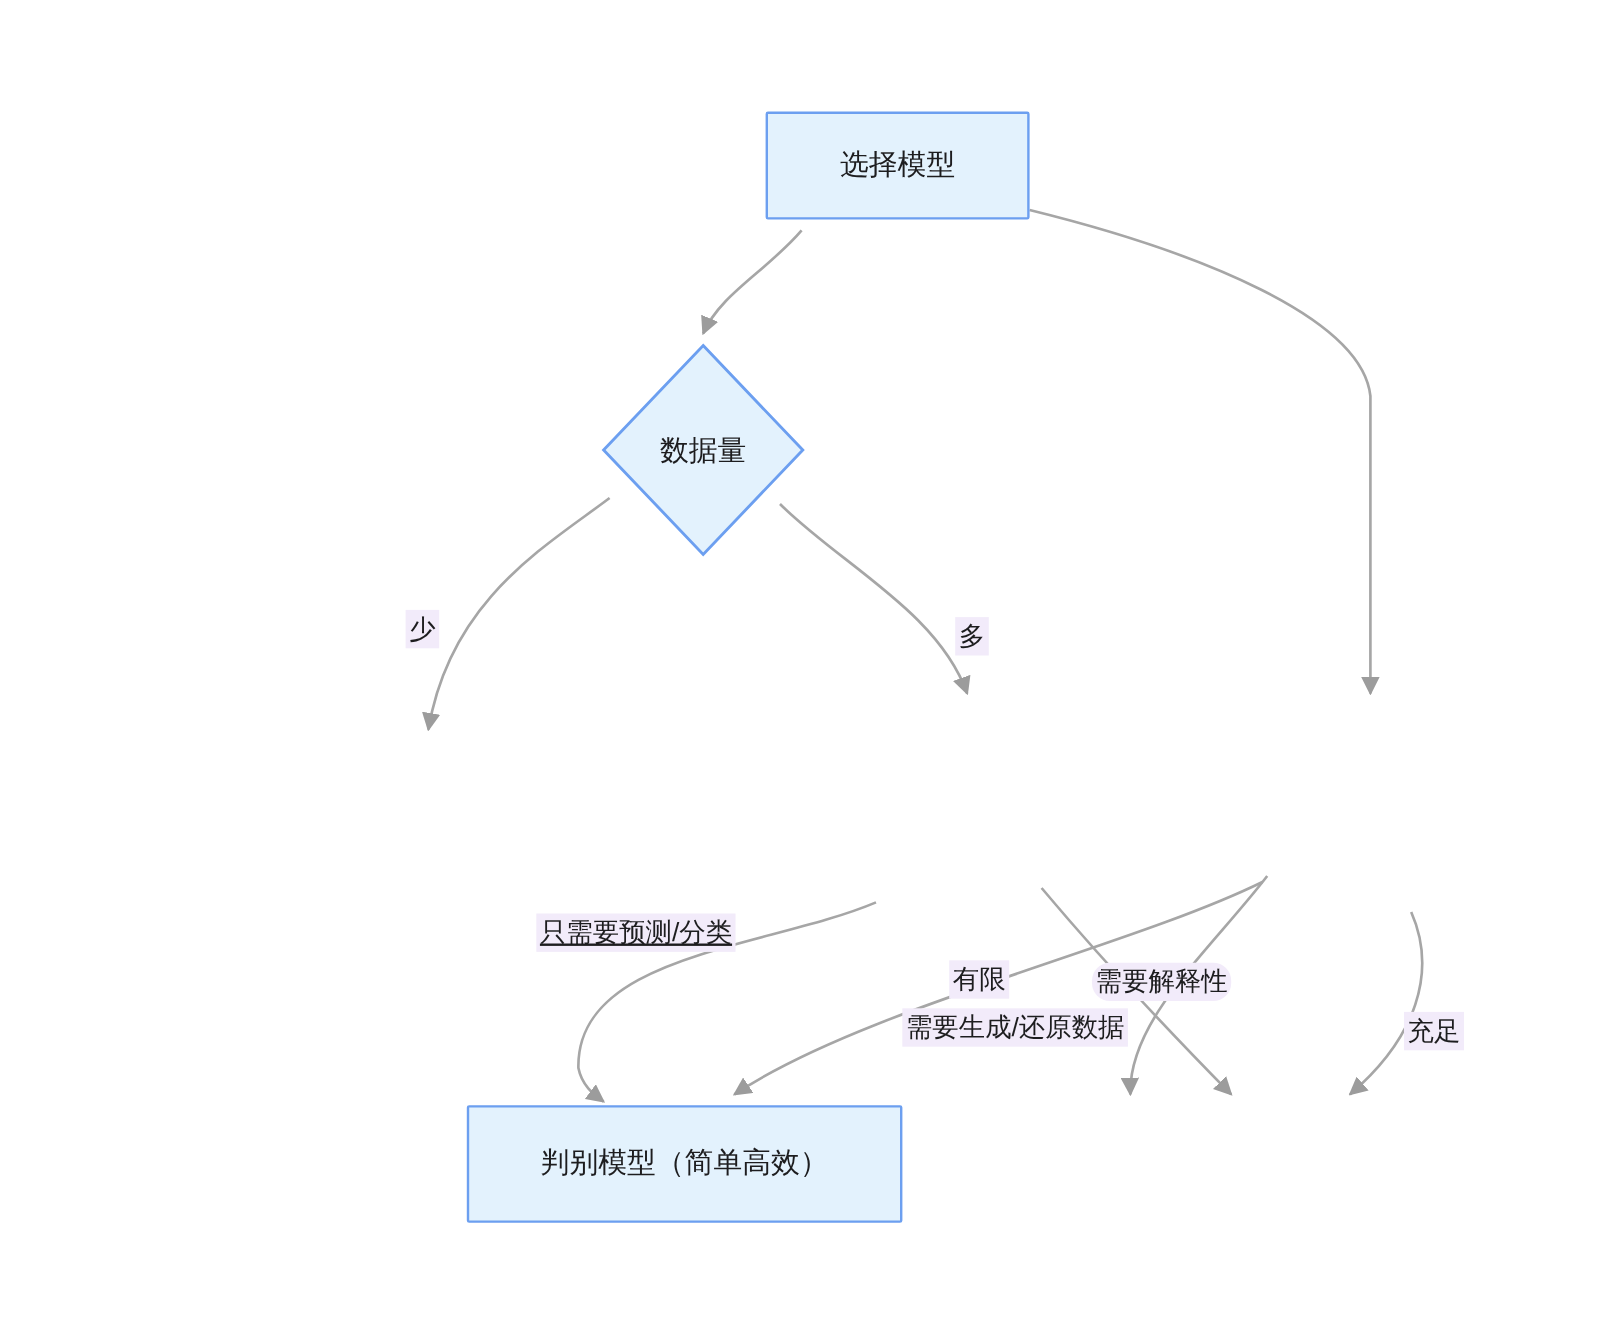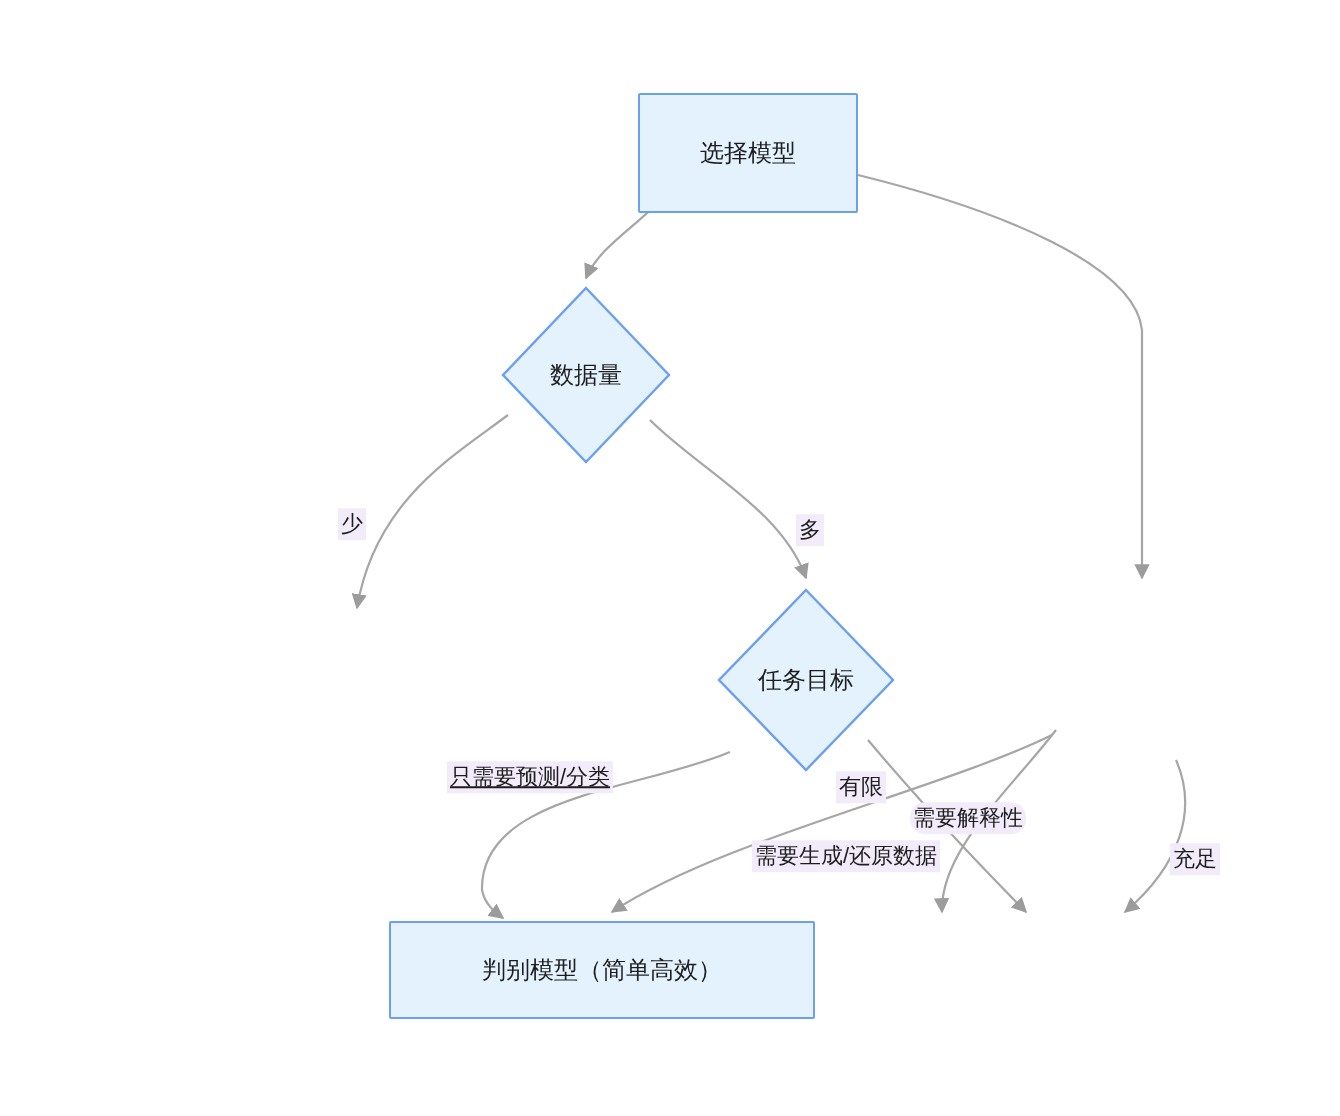--- a/index.html
+++ b/index.html
@@ -105,52 +105,46 @@
       <path d="M 868,740 C 910,790 955,840 1026,912" marker-end="url(#arrow)"></path>
 
       <path d="M 1052,735 C 940,790 720,840 612,912" marker-end="url(#arrow)"></path>
 
       <path d="M 1056,730 C 1010,790 940,850 942,912" marker-end="url(#arrow)"></path>
 
       <path d="M 1176,760 C 1198,810 1180,865 1125,912" marker-end="url(#arrow)"></path>
     </g>
   </svg>
 
-  <div class="node rect" style="left:638px; top:93px; width:220px; height:120px;">
+  <div class="node rect" style="left:638px; top:93px; width:220px; height:90px;">
     <span class="node-label">选择模型</span>
   </div>
 
   <div class="diamond-wrap" style="left:500px; top:285px; width:172px; height:180px;">
     <svg class="diamond-shape" viewBox="0 0 172 180" preserveAspectRatio="none">
       <polygon points="86,3 169,90 86,177 3,90" fill="#e3f2fd" stroke="#6c9ff0" stroke-width="2.4"></polygon>
     </svg>
     <div class="diamond-text">数据量</div>
   </div>
 
 
-  <div class="diamond-wrap" style="left:716px; top:587px; width:180px; height:186px;">
-    <svg class="diamond-shape" viewBox="0 0 180 186" preserveAspectRatio="none">
-      <polygon points="90,3 177,93 90,183 3,93" fill="#e3f2fd" stroke="#6c9ff0" stroke-width="2.4"></polygon>
-    </svg>
-    <div class="diamond-text">任务目标</div>
-  </div>
 
 
-  <div class="node rect" style="left:389px; top:921px; width:426px; height:98px;">
+  <div class="node rect" style="left:389px; top:921px; width:363px; height:98px;">
     <span class="node-label">判别模型（简单高效）</span>
   </div>
 
 
   <div class="edge-label" style="left:352px; top:524px;">少</div>
 
   <div class="edge-label" style="left:810px; top:530px;">多</div>
 
   <div class="edge-label" style="left:530px; top:777px;text-decoration:underline;">只需要预测/分类</div>
 
   <div class="edge-label" style="left:810px; top:856px;margin-left:36px;">需要生成/还原数据</div>
 
-  <div class="edge-label" style="left:816px; top:787px;margin-left:45px;">有限</div>
+  <div class="edge-label" style="left:816px; top:816px;">有限</div>
 
   <div class="edge-label" style="left:1195px; top:859px;">充足</div>
 
   <div class="edge-label" style="left:968px; top:818px;border-radius:15px;">需要解释性</div>
 
 </div>
 
 </body></html>

